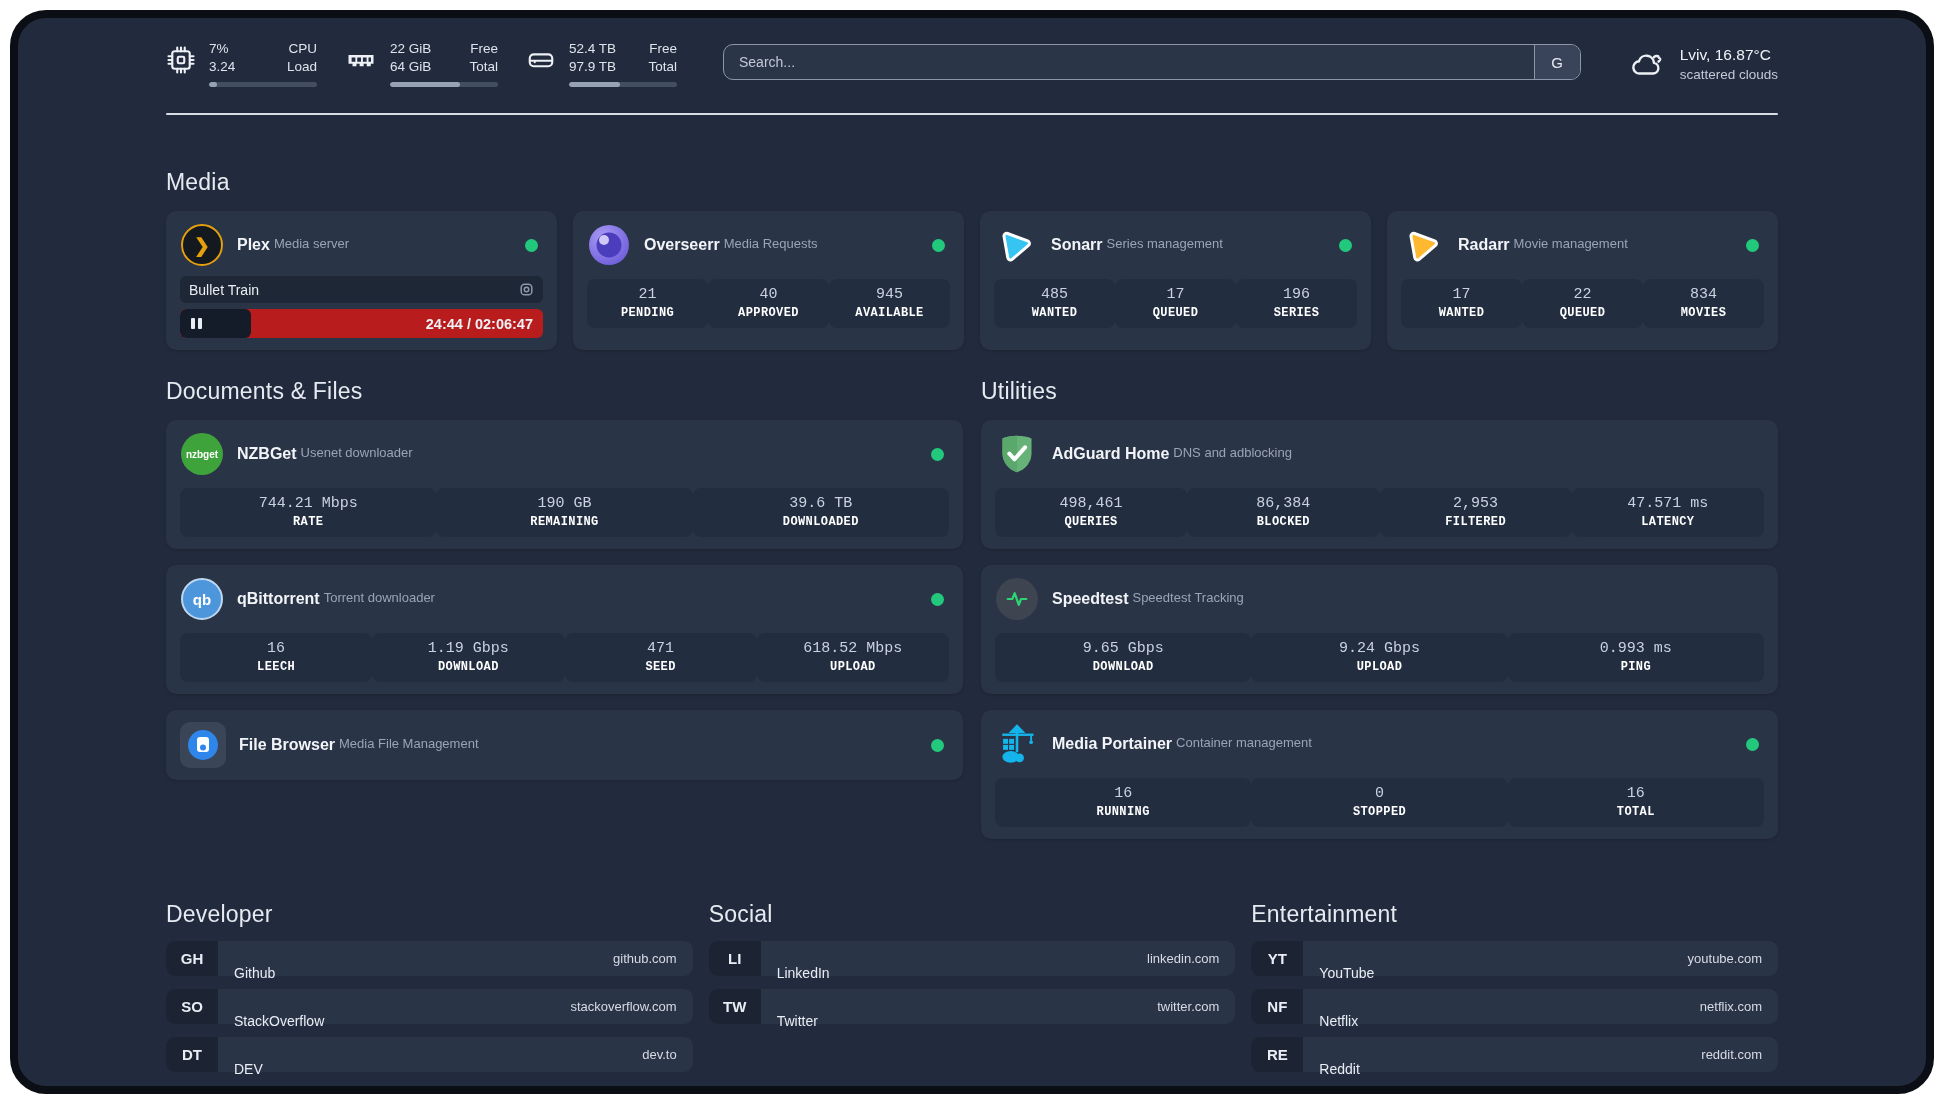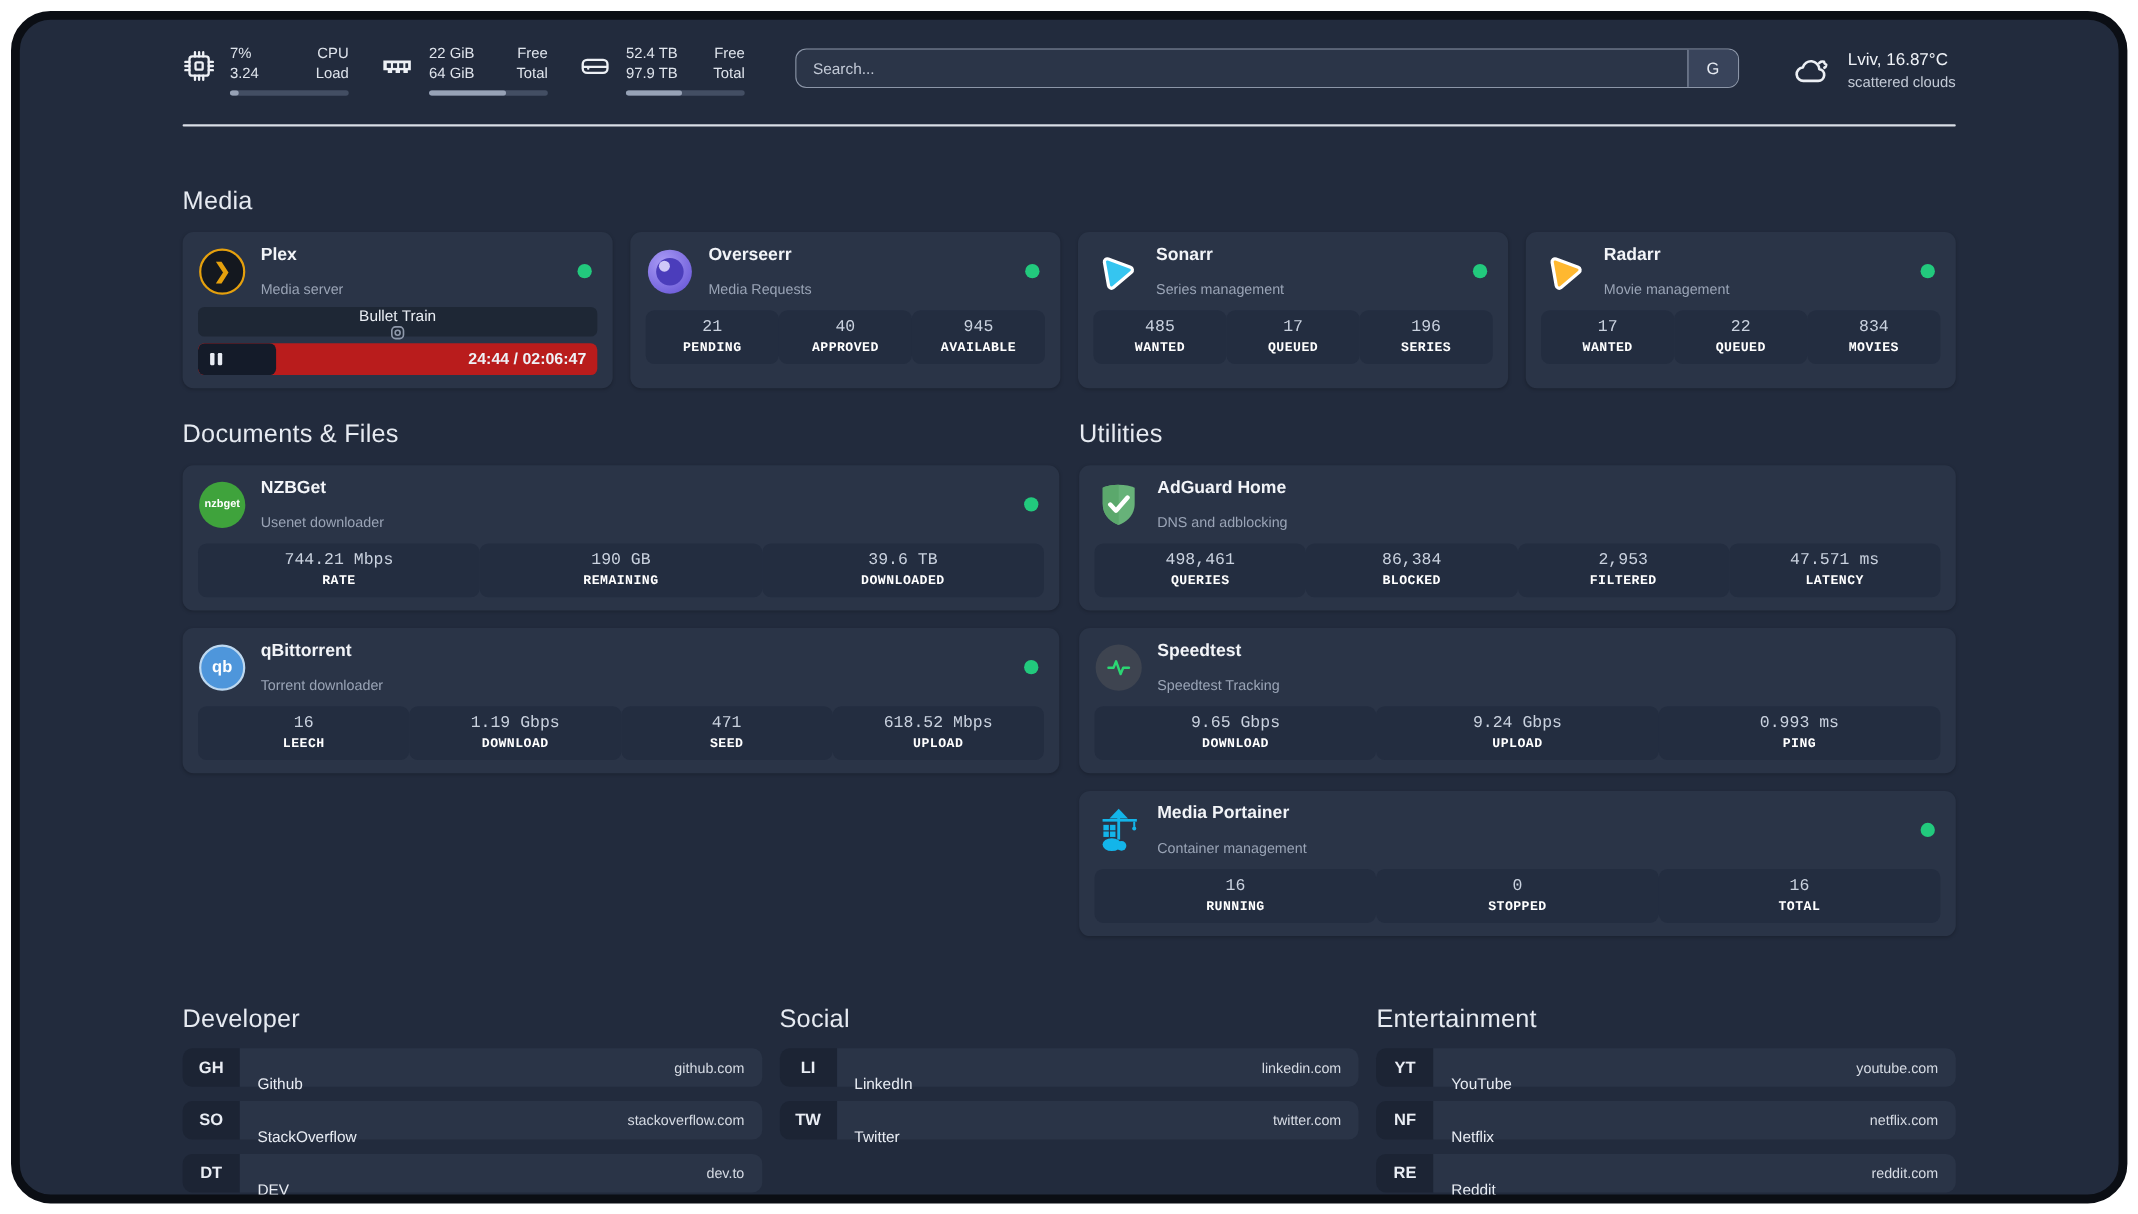--- a/index.html
+++ b/index.html
@@ -51,34 +51,34 @@
   
   .section-title { font-size:23px; font-weight:500; letter-spacing:.2px; color:#E6EAF1; }
   .media-section { margin-top:54px; }
   .media-grid { display:grid; grid-template-columns:repeat(4,1fr); gap:16px; margin-top:15px; }
   .two-col { display:grid; grid-template-columns:1fr 1fr; gap:18px; margin-top:28px; align-items:start; }
   .col-stack { display:flex; flex-direction:column; gap:16px; margin-top:15px; }
 
   .card { background:#2A3447; border-radius:10px; padding:12px 14px; box-shadow:0 1px 3px rgba(0,0,0,.18); }
   .card-head { display:flex; align-items:center; gap:13px; cursor:pointer; }
   .app-icon { width:44px; height:44px; flex:0 0 auto; display:flex; align-items:center; justify-content:center; }
-  .titles { display:flex; flex-direction:column; gap:14px; }
+  .titles { display:flex; flex-direction:row; gap:4px; }
   .card-title { font-size:16px; font-weight:600; color:#F2F4F8; }
   .card-sub { font-size:13px; color:#9AA4B6; }
   .dot { width:13px; height:13px; border-radius:50%; background:#22C97D; margin-left:auto; margin-right:5px; flex:0 0 auto; }
 
   .stats { display:grid; grid-auto-flow:column; grid-auto-columns:1fr; margin-top:12px;font-family:Liberation Mono, monospace; }
   .stat { background:#232D40; border-radius:8px; text-align:center; padding:7px 4px 8px; }
   .stat-val { font-size:15px; color:#CAD2DF; }
   .stat-lab { font-size:12px; font-weight:700; color:#FFFFFF; letter-spacing:.4px; margin-top:3px; }
 
   
   .media-row {
     margin-top:9px; background:#1E2735; border-radius:6px; height:27px;
-    display:flex; align-items:center; padding:0 9px;flex-direction:column;
+    display:flex; align-items:center; padding:0 9px;
   }
   .media-title { font-size:14px; color:#EAEEF4; flex:1; }
   .progress-row {
     margin-top:6px; background:#b91c1c; border-radius:6px; height:29px;
     position:relative; display:flex; align-items:center; overflow:hidden;
   }
   .progress-fill { position:absolute; left:0; top:0; bottom:0; background:#141B29; border-radius:6px; }
   .pause { position:relative; margin-left:11px; display:flex; gap:3.5px; }
   .pause i { width:3.5px; height:11px; background:#E8ECF3; border-radius:1px; display:block; }
   .time { margin-left:auto; position:relative; padding-right:10px; font-size:14.5px; font-weight:600; color:#EFF2F7; }
@@ -402,20 +402,36 @@
               <div class="stat-val">471</div>
               <div class="stat-lab">SEED</div>
             </div>
             <div class="stat">
               <div class="stat-val">618.52 Mbps</div>
               <div class="stat-lab">UPLOAD</div>
             </div>
           </div>
         </div>
 
+        <div class="card">
+          <div class="card-head">
+            <span class="app-icon fb-tile">
+              <svg width="34" height="34" viewBox="0 0 34 34">
+                <circle cx="17" cy="17" r="15" fill="#2E86EB"></circle>
+                <rect x="11" y="9" width="12" height="15" rx="3" fill="#fff"></rect>
+                <circle cx="17" cy="19.5" r="3" fill="#2E86EB"></circle>
+              </svg>
+            </span>
+            <div class="titles">
+              <span class="card-title">File Browser</span>
+              <span class="card-sub">Media File Management</span>
+            </div>
+            <span class="dot"></span>
+          </div>
+        </div>
 
       </div>
     </div>
 
     <div>
       <div class="section-title">Utilities</div>
       <div class="col-stack">
 
         <div class="card">
           <div class="card-head">

